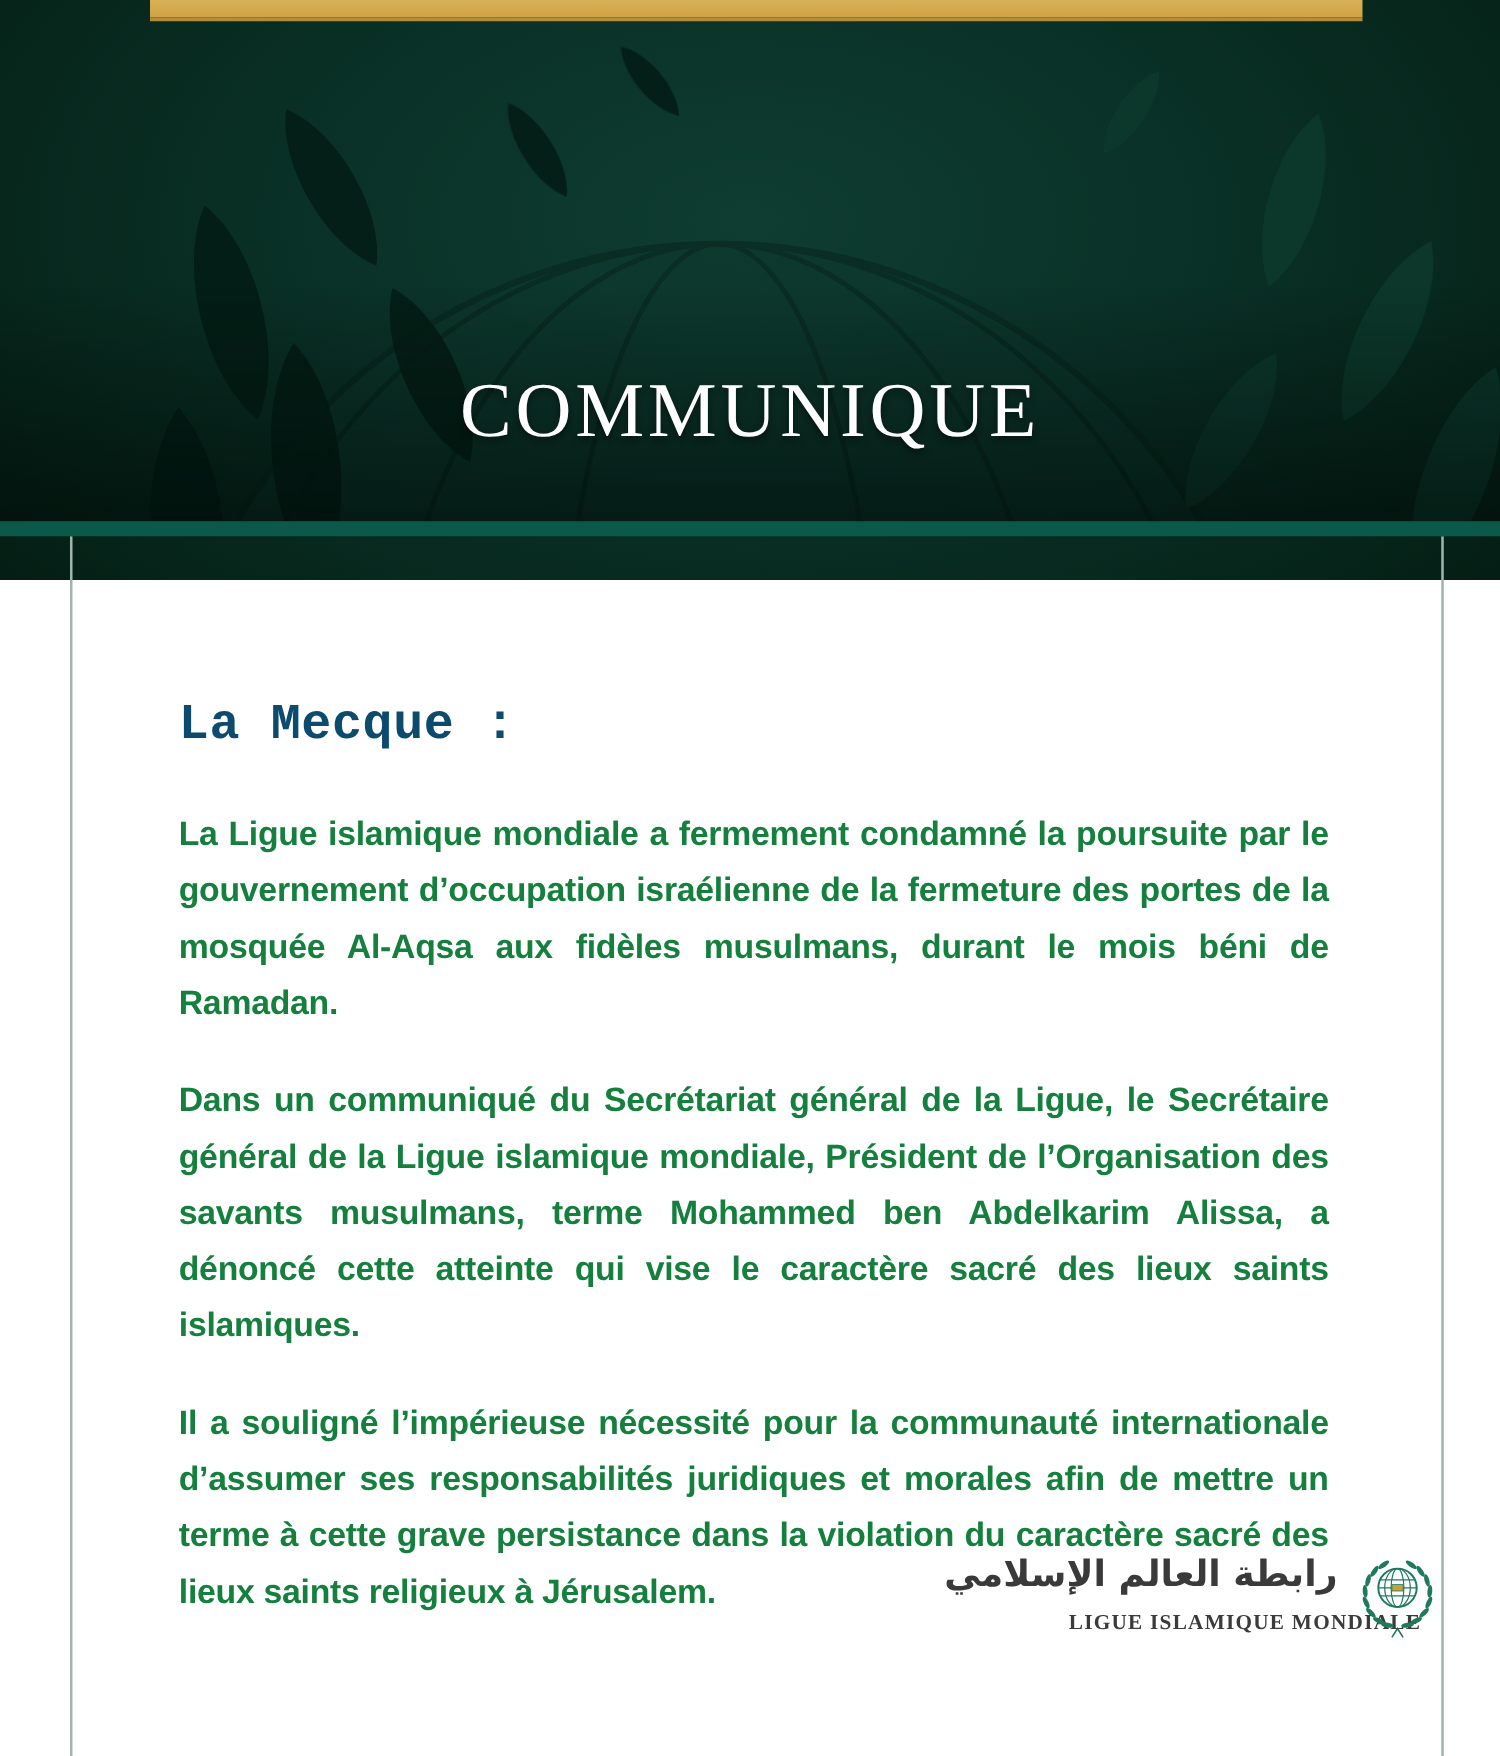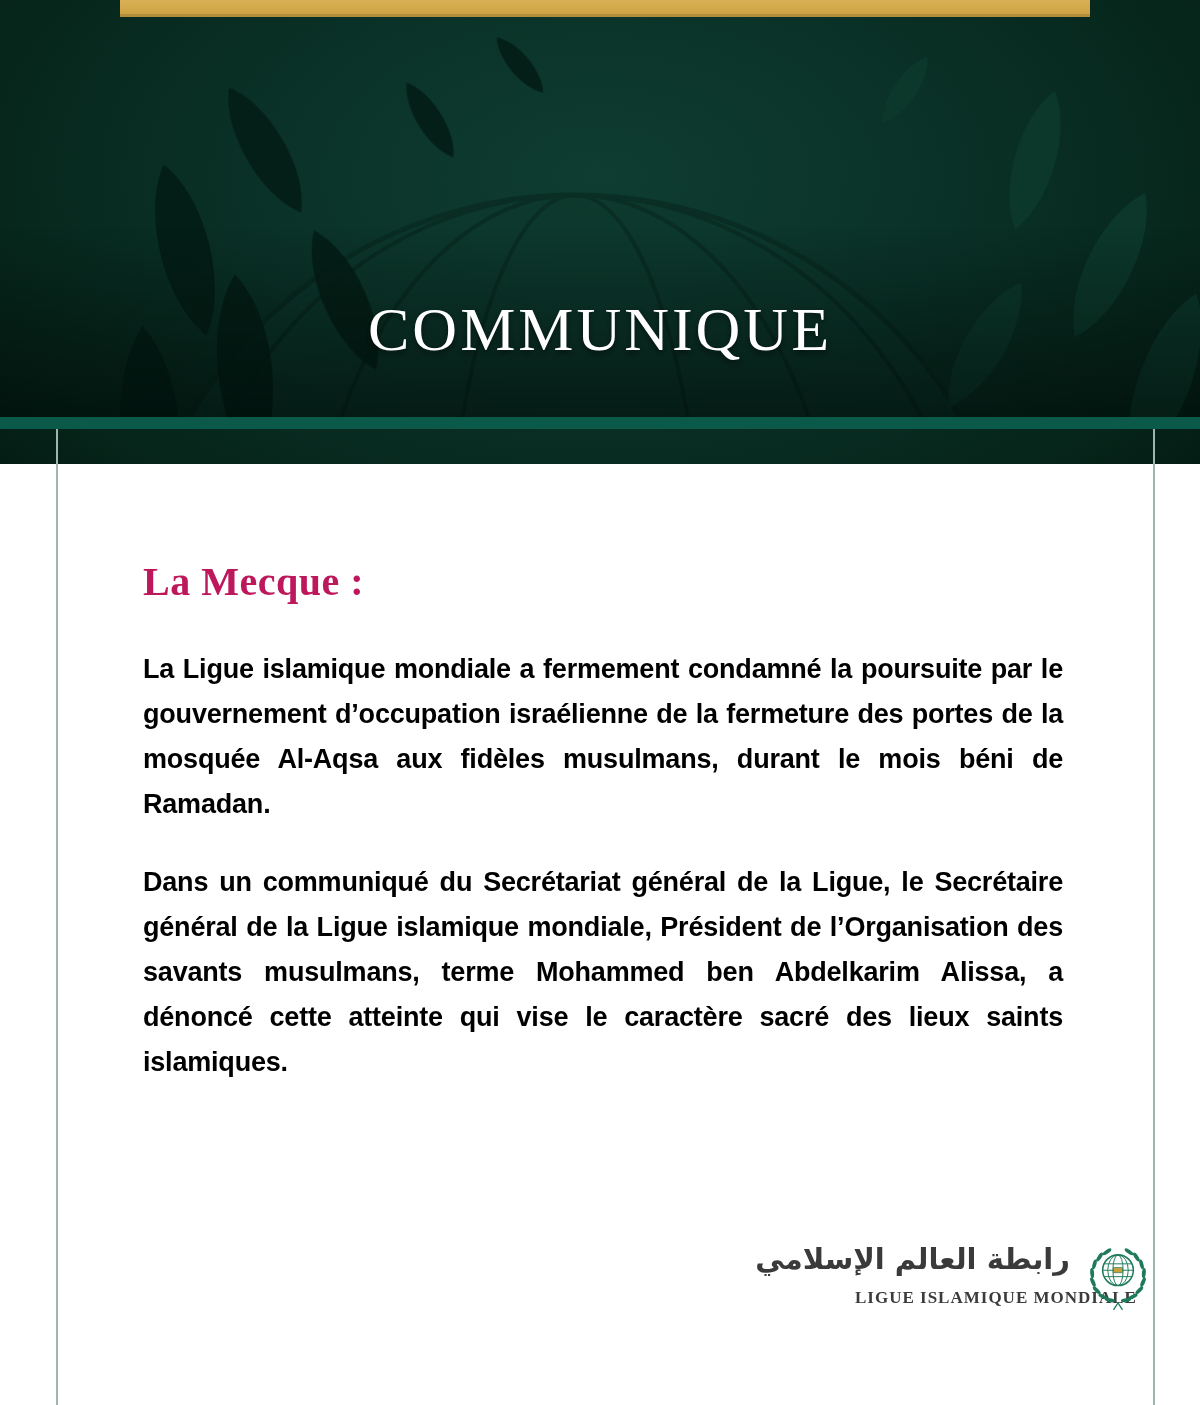--- a/index.html
+++ b/index.html
@@ -28,26 +28,26 @@
   .teal-band{
     position:absolute;left:0;top:417px;width:1200px;height:12px;background:#0b5a49;
   }
   
   .rule{position:absolute;top:429px;bottom:0;width:2px;background:#9fb5b0;}
   .rule-left{left:56px;}
   .rule-right{left:1153px;}
   
   .content{position:absolute;left:143px;top:558px;width:920px;}
   .dateline{
-    font-family:Liberation Serif, serif;
-    font-weight:700;font-size:40px;color:#be185d;letter-spacing:0.5px;
+    font-family:Liberation Mono, monospace;
+    font-weight:700;font-size:40px;color:#0c4a6e;letter-spacing:0.5px;
     margin:0 0 42px 0;
   }
   .para{
-    font-size:27px;font-weight:700;color:#000000;line-height:45px;
+    font-size:27px;font-weight:700;color:#15803d;line-height:45px;
     text-align:justify;text-align-last:left;letter-spacing:-0.2px;
     margin:12px 0 33px 0;
   }
   
   .logo-row{
     position:absolute;left:0;top:1236px;width:1200px;
     display:flex;justify-content:flex-end;align-items:flex-start;
   }
   .logo-inner{display:flex;align-items:flex-start;transform:translateX(-50px);}
   .logo-textblock{width:215px;text-align:center;}
@@ -110,20 +110,21 @@
 </div>
 
 <div class="teal-band"></div>
 <div class="rule rule-left"></div>
 <div class="rule rule-right"></div>
 
 <div class="content">
   <h1 class="dateline">La Mecque :</h1>
   <p class="para">La Ligue islamique mondiale a fermement condamné la poursuite par le gouvernement d’occupation israélienne de la fermeture des portes de la mosquée Al-Aqsa aux fidèles musulmans, durant le mois béni de Ramadan.</p>
   <p class="para">Dans un communiqué du Secrétariat général de la Ligue, le Secrétaire général de la Ligue islamique mondiale, Président de l’Organisation des savants musulmans, terme Mohammed ben Abdelkarim Alissa, a dénoncé cette atteinte qui vise le caractère sacré des lieux saints islamiques.</p>
+  <p class="para">Il a souligné l’impérieuse nécessité pour la communauté internationale d’assumer ses responsabilités juridiques et morales afin de mettre un terme à cette grave persistance dans la violation du caractère sacré des lieux saints religieux à Jérusalem.</p>
 </div>
 
 <div class="logo-row">
   <div class="logo-inner">
     <div class="logo-textblock">
       <div class="arabic-name">رابطة العالم الإسلامي</div>
       <div class="logo-caption">LIGUE ISLAMIQUE MONDIALE</div>
     </div>
 
     <svg class="emblem" width="64" height="76" viewBox="0 0 100 118">

